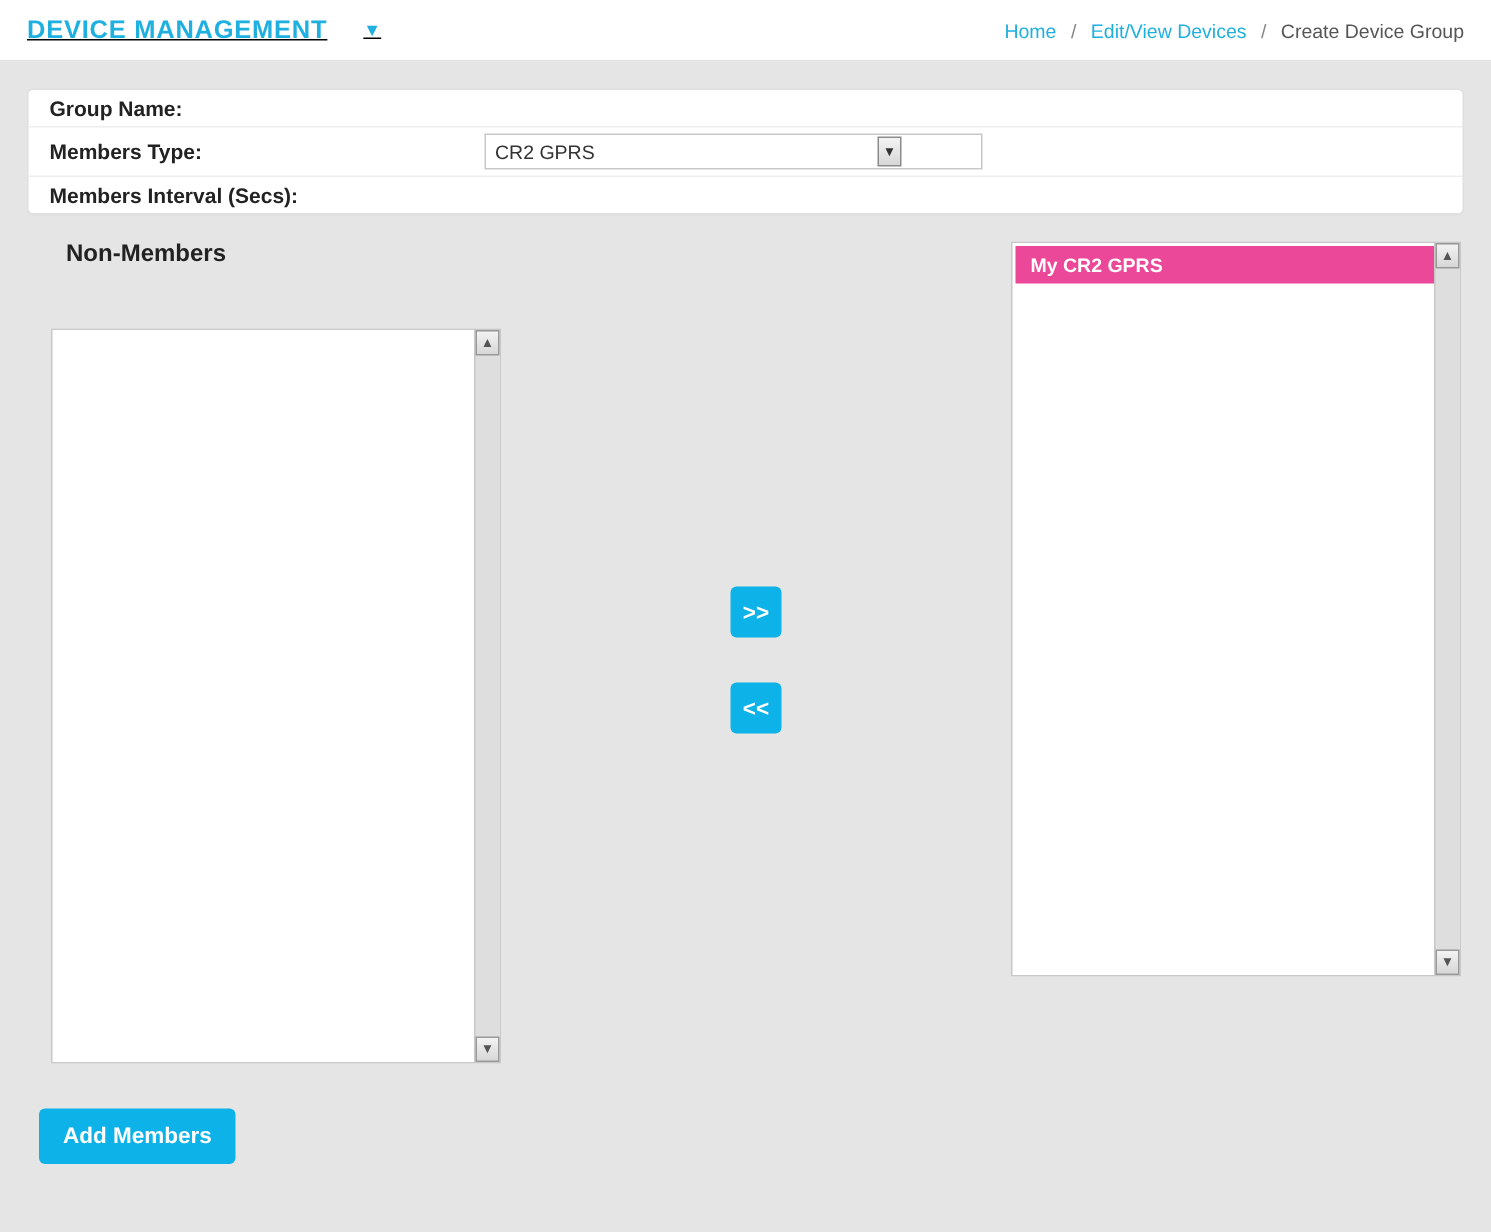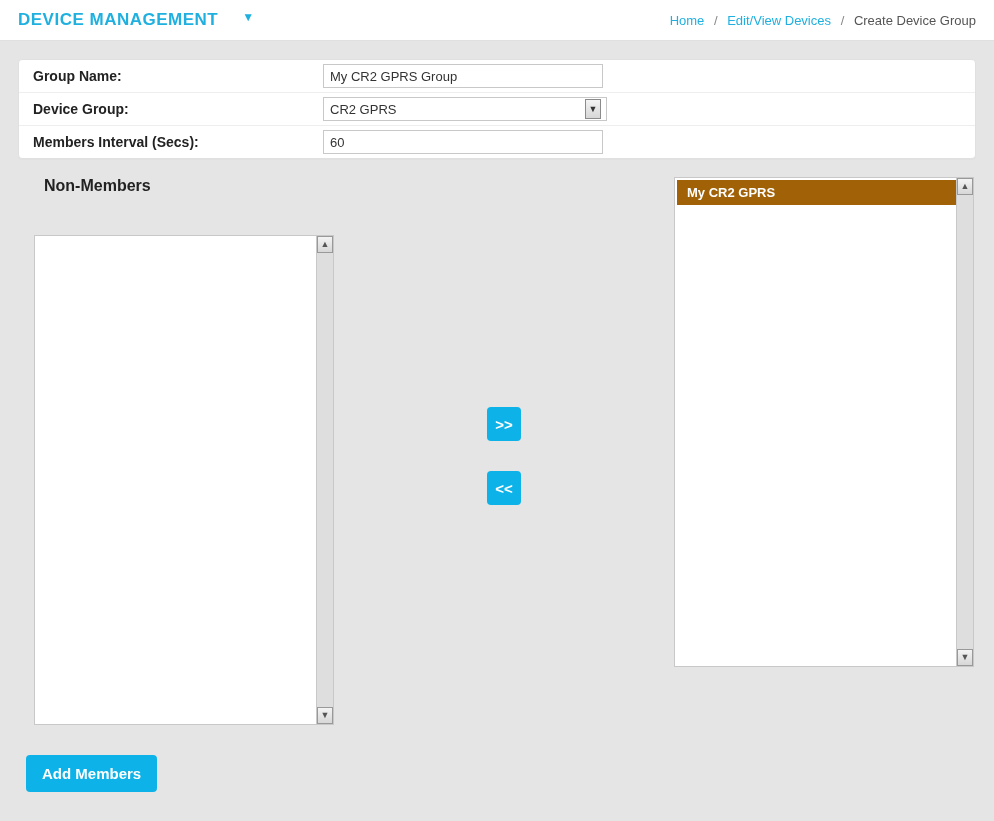--- a/index.html
+++ b/index.html
@@ -21,22 +21,23 @@
     .header-bar {
       background: #ffffff;
       display: flex;
       justify-content: space-between;
       align-items: center;
       padding: 10px 18px;
       border-bottom: 1px solid #e0e0e0;
     }
     .header-left {
       display: flex;
-      align-items: flex-start;
+      align-items: center;
       gap: 24px;
+      text-decoration: underline;
     }
     .page-title {
       font-size: 17px;
       font-weight: 700;
       color: #1fb0e0;
       letter-spacing: 0.5px;
     }
     .dropdown-caret {
       font-size: 12px;
       color: #1fb0e0;
@@ -88,21 +89,21 @@
       font-size: 13px;
       border: 1px solid #c8c8c8;
       background: #ffffff;
       color: #333;
     }
     .form-select-wrap {
       position: relative;
       width: 280px;
     }
     .form-select {
-      width: 284px;
+      width: 332px;
       height: 24px;
       padding: 2px 22px 2px 6px;
       font-size: 13px;
       border: 1px solid #c8c8c8;
       background: #ffffff;
       color: #333;
       appearance: none;
     }
     .select-arrow-btn {
       position: absolute;
@@ -139,21 +140,21 @@
       border: 1px solid #c8c8c8;
       width: 300px;
       height: 490px;
       background: #ffffff;
     }
     .list-content {
       flex: 1;
       overflow: hidden;
     }
     .list-item {
-      background: #a16207;
+      background: #ec4899;
       color: #fff;
       font-size: 13px;
       font-weight: 700;
       padding: 5px 10px;
       cursor: pointer;
       margin: 2px 0 0 2px;
     }
     .scrollbar {
       width: 17px;
       background: #dedede;
@@ -222,32 +223,30 @@
       <span class="sep">/</span>
       <a href="#">Edit/View Devices</a>
       <span class="sep">/</span>
       <span class="current">Create Device Group</span>
     </div>
   </div>
 
   <div class="form-card">
     <div class="form-row">
       <div class="form-label">Group Name:</div>
-      <input class="form-input" type="text" value="My CR2 GPRS Group" style="">
     </div>
     <div class="form-row">
-      <div class="form-label">Device Group:</div>
+      <div class="form-label">Members Type:</div>
       <div class="form-select-wrap">
         <input class="form-select" type="text" readonly="" value="CR2 GPRS" style="">
         <div class="select-arrow-btn">▼</div>
       </div>
     </div>
     <div class="form-row">
       <div class="form-label">Members Interval (Secs):</div>
-      <input class="form-input" type="text" value="60" style="">
     </div>
   </div>
 
   <div class="body-section">
     <div class="list-col left-col">
       <div class="list-title">Non-Members</div>
       <div class="list-box-wrap">
         <div class="list-content"></div>
         <div class="scrollbar">
           <div class="scroll-btn">▲</div>

